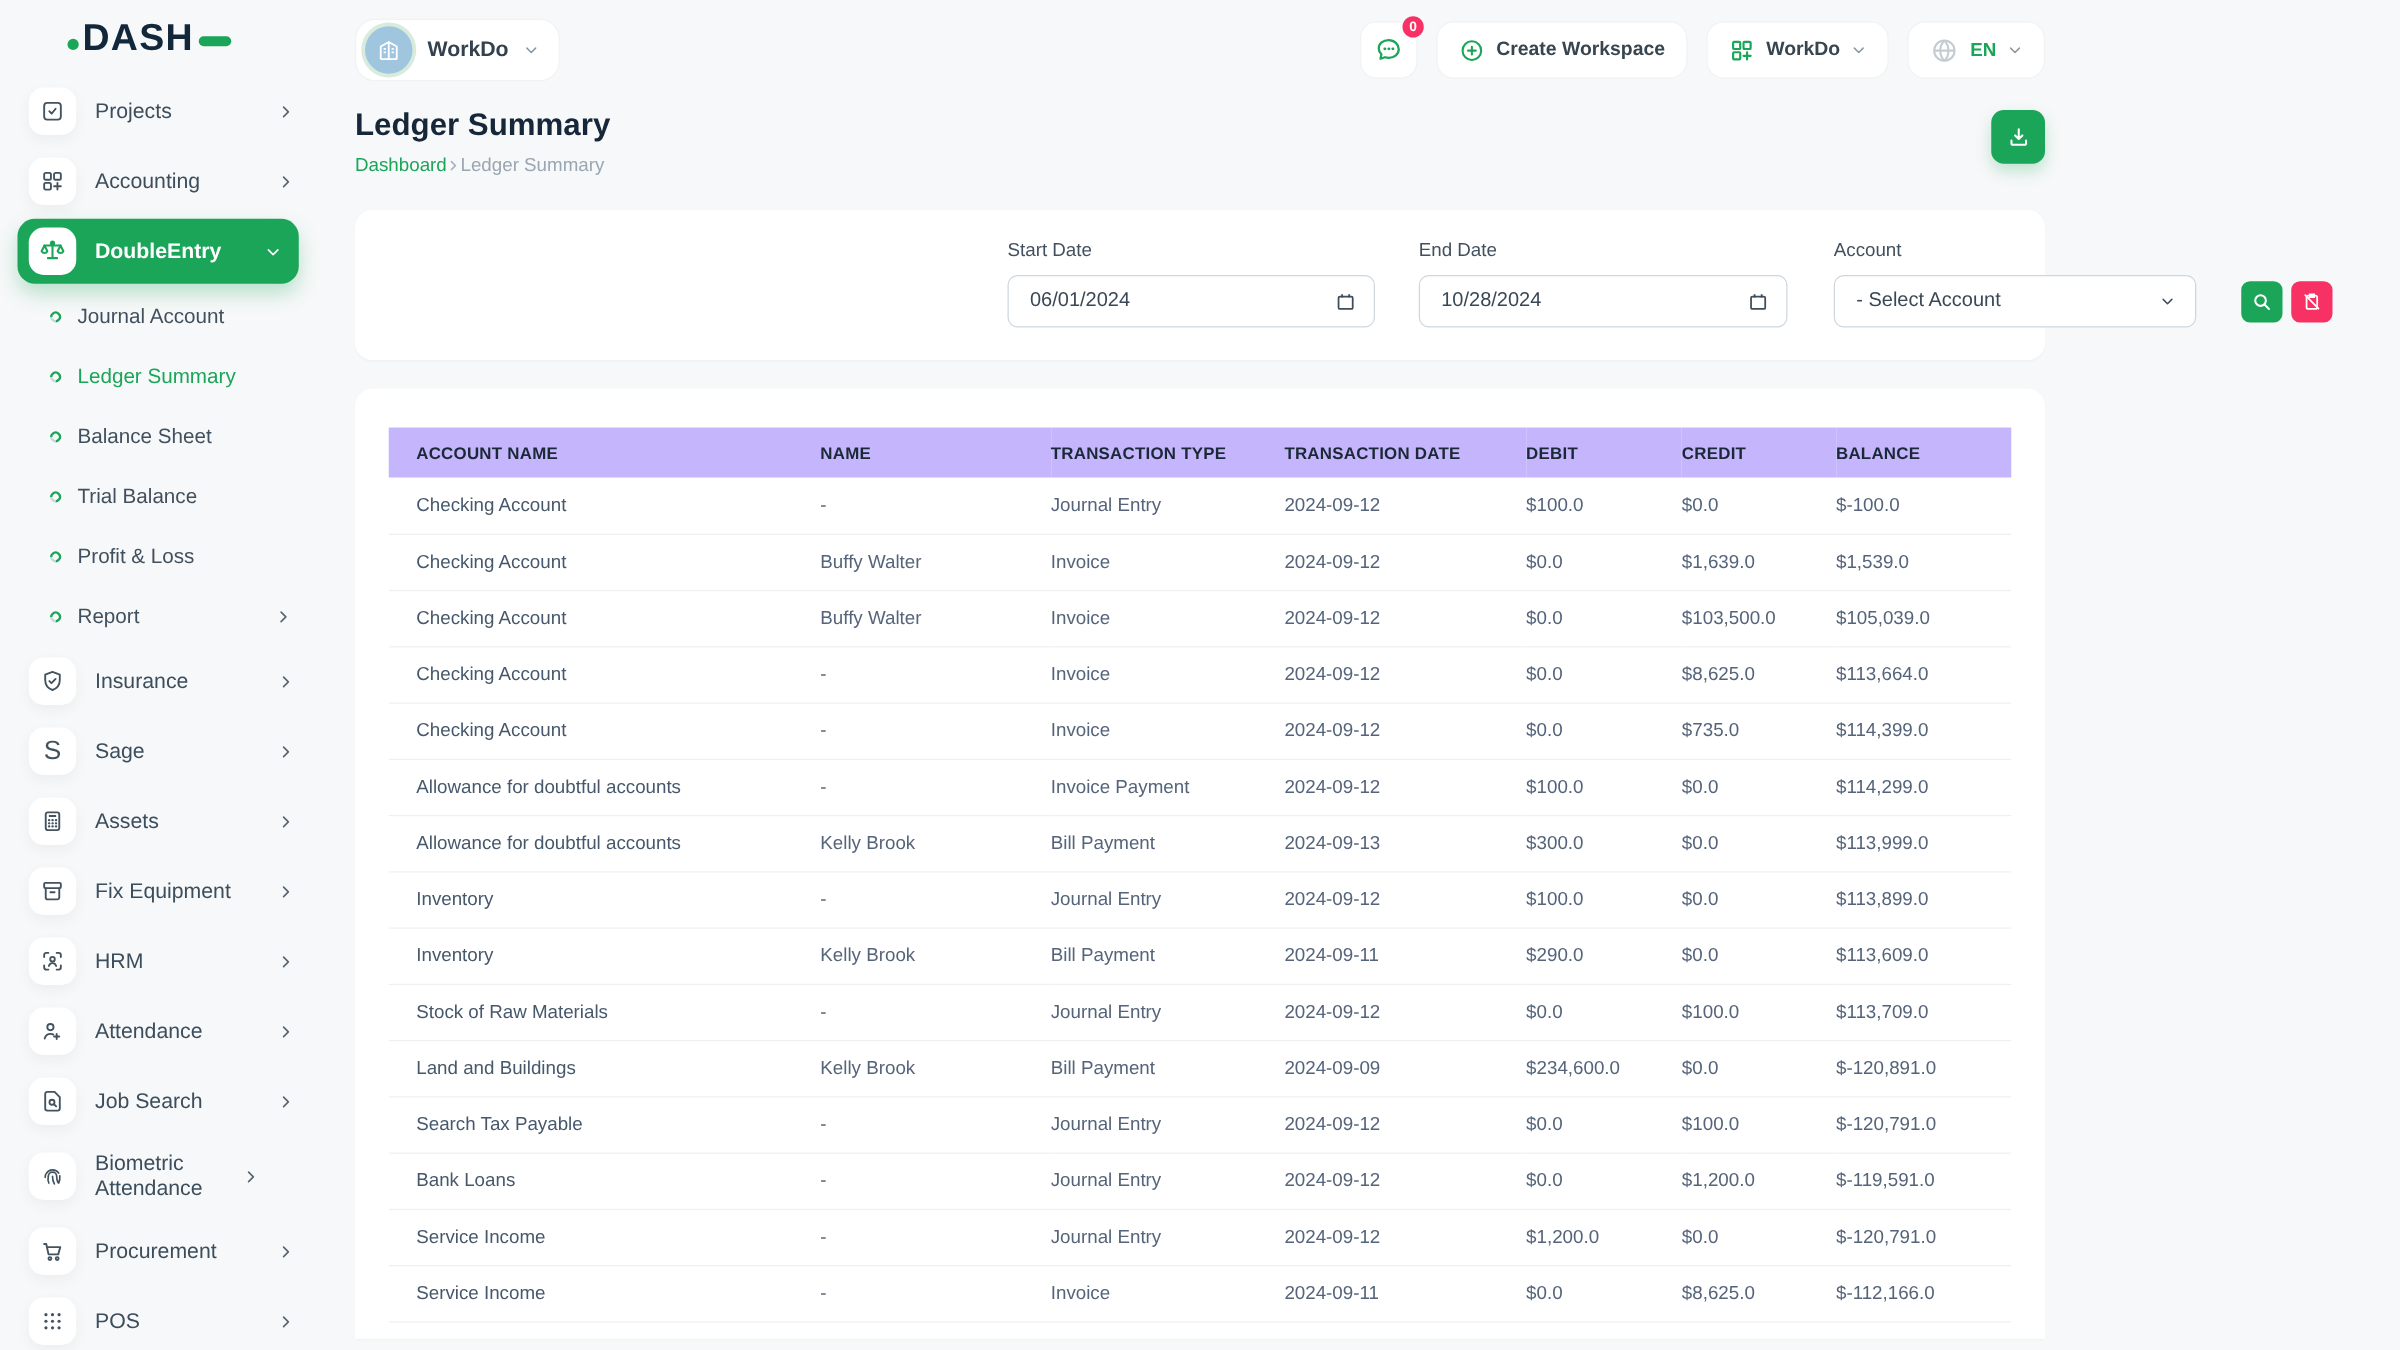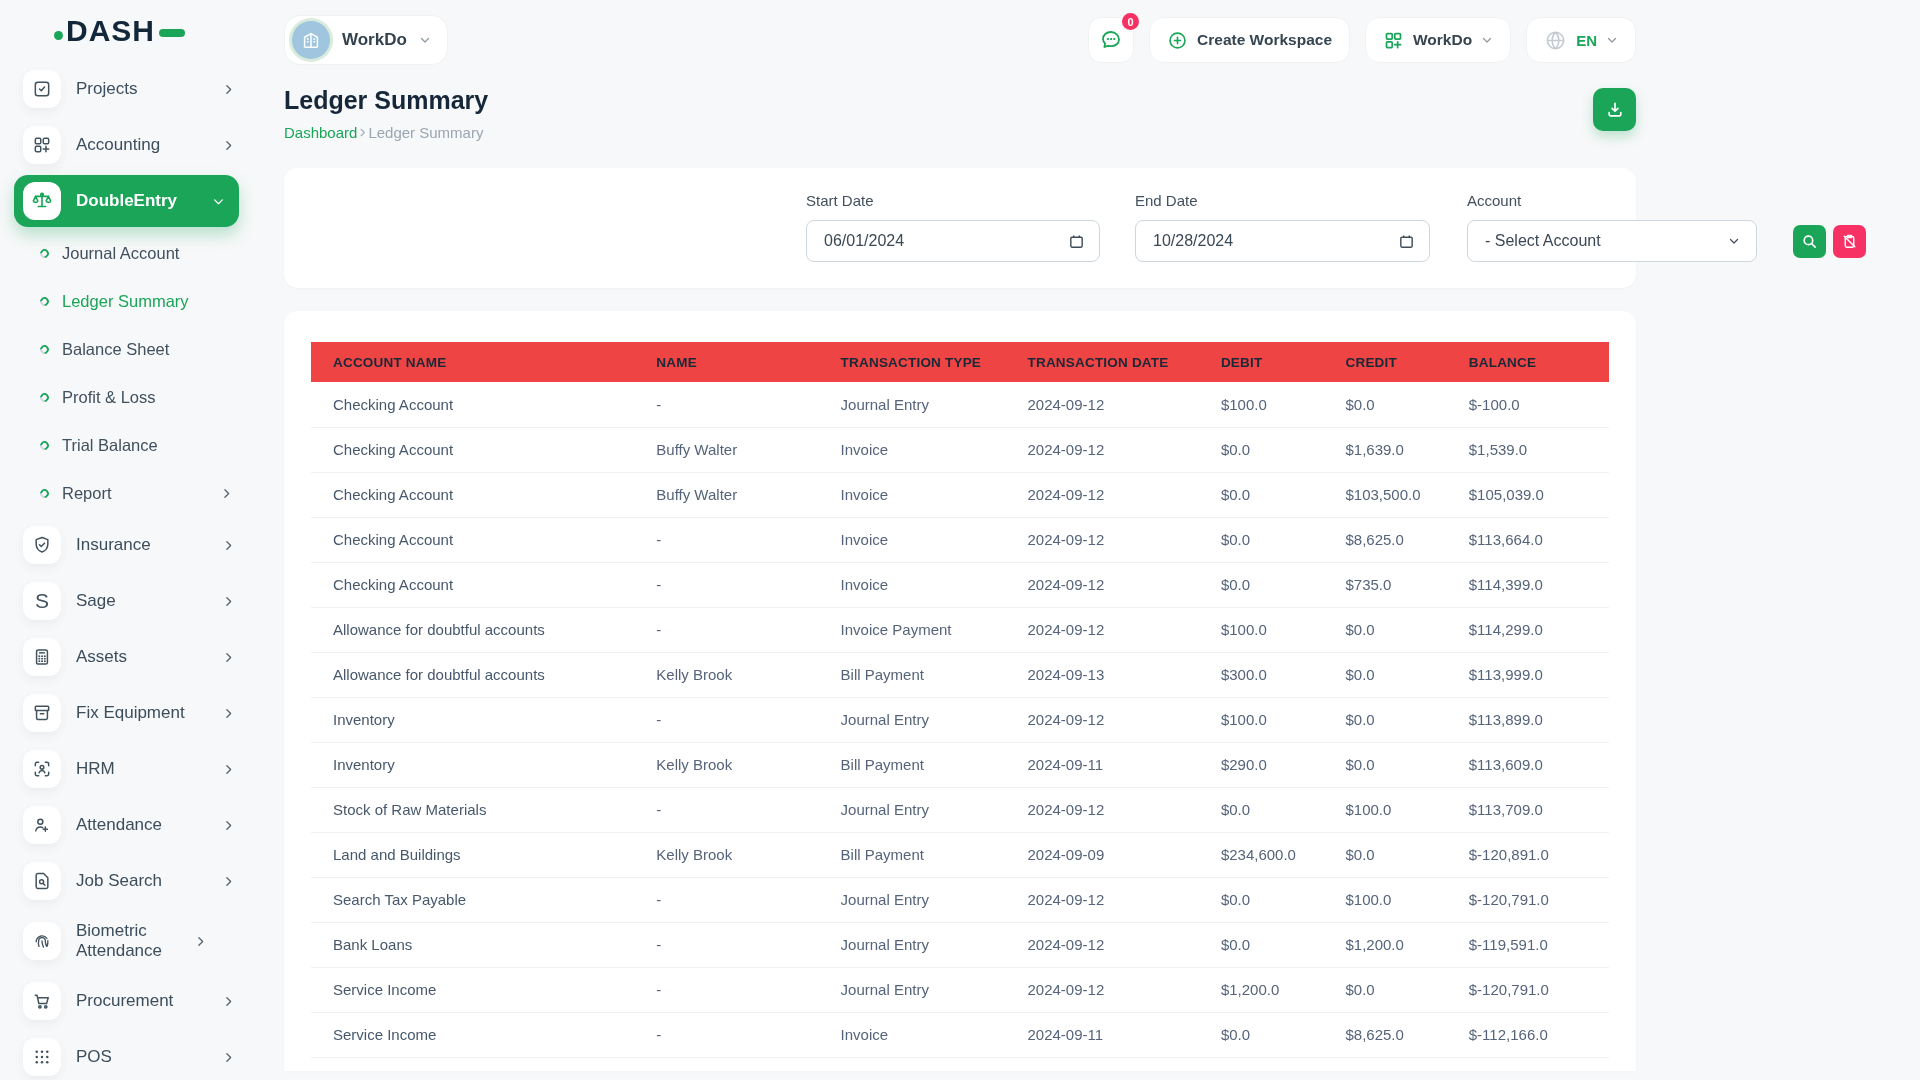--- a/index.html
+++ b/index.html
@@ -79,21 +79,21 @@
   .sq-btn { position:absolute; top:57px; width:33px; height:33px; border:none; border-radius:7px; color:#fff;
     display:flex; align-items:center; justify-content:center; cursor:pointer; }
   .search-btn { left:1509px; background:#1aa558; }
   .reset-btn { left:1549px; background:#F73164; }
 
   .table-card { margin-top:23px; background:#ffffff; border-radius:14px 14px 0 0; padding:31px 27px 0 27px;
     height:760px; box-shadow:0 1px 2px rgba(30,50,70,.03); }
   table { width:100%; border-collapse:collapse; table-layout:fixed; }
   col.c1{width:26.6%} col.c2{width:14.2%} col.c3{width:14.4%} col.c4{width:14.9%}
   col.c5{width:9.6%} col.c6{width:9.5%} col.c7{width:10.8%}
-  thead th { background:#ef4444; height:40px; text-align:left; font-size:13.5px; font-weight:700;
+  thead th { background:#c4b5fd; height:40px; text-align:left; font-size:13.5px; font-weight:700;
     color:#1b2837; letter-spacing:.2px; }
   th:first-child, td:first-child { padding-left:22px; }
   tbody td { height:45px; font-size:15px; color:#55647a; border-bottom:1px solid #eef1f4;
     white-space:nowrap; overflow:hidden; }
   tbody td:first-child { color:#47586c; }
 </style>
 </head>
 <body>
 
 <div id="app">
@@ -159,25 +159,25 @@
       <li class="sub-item active">
         <span class="bullet"></span>
         <span class="sub-label">Ledger Summary</span>
       </li>
       <li class="sub-item">
         <span class="bullet"></span>
         <span class="sub-label">Balance Sheet</span>
       </li>
       <li class="sub-item">
         <span class="bullet"></span>
-        <span class="sub-label">Profit &amp; Loss</span>
+        <span class="sub-label">Trial Balance</span>
       </li>
       <li class="sub-item">
         <span class="bullet"></span>
-        <span class="sub-label">Trial Balance</span>
+        <span class="sub-label">Profit &amp; Loss</span>
       </li>
       <li class="sub-item">
         <span class="bullet"></span>
         <span class="sub-label">Report</span>
         <svg class="nav-chev" viewBox="0 0 24 24" fill="none" stroke="currentColor" stroke-width="2.4">
             <path d="M9 5l7 7-7 7" stroke-linecap="round" stroke-linejoin="round"></path>
           </svg>
       </li>
 
       <li class="nav-item">

